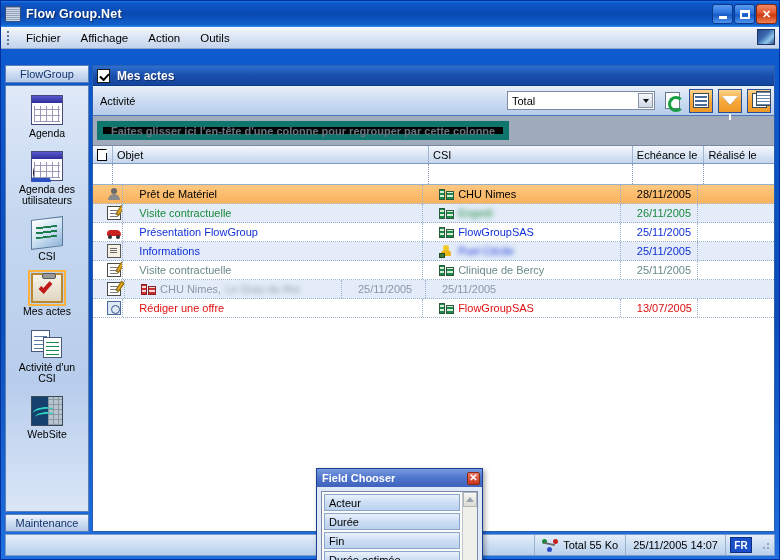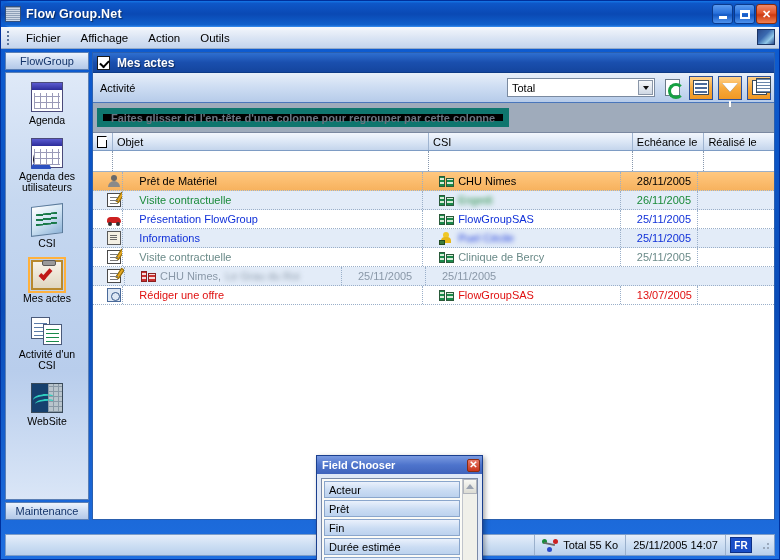--- a/index.html
+++ b/index.html
@@ -21,21 +21,20 @@
     display: flex; flex-direction: column;
   }
 
   
   #titlebar {
     height: 26px;
     background: linear-gradient(180deg,#1678e8 0%, #0e57c8 9%, #0a49b4 50%, #1060cc 92%, #3a90f0 100%);
     display: flex; align-items: center;
     padding: 0 2px 0 4px;
     position: relative;
-    border-radius: 9px;
   }
   #title-icon {
     width: 16px; height: 16px; margin-right: 5px;
     background:
       repeating-linear-gradient(0deg,#cfd8e6 0 1px,#8fa0b8 1px 2px),
       #b9c5d6;
     border: 1px solid #32507e;
   }
   #title-text {
     color: #ffffff;
@@ -89,21 +88,21 @@
     position: absolute; right: 4px; top: 2px;
     width: 18px; height: 16px;
     background: linear-gradient(135deg,#2b4c8e 0%, #3a6ab0 40%, #8fc7e8 70%, #2b4c8e 100%);
     border: 1px solid #1b3464;
   }
 
   
   #body {
     flex: 1;
     display: flex;
-    padding: 3px 4px 0 4px;
+    padding: 16px 4px 0 4px;
     gap: 3px;
     min-height: 0;
   }
 
   
   #sidebar {
     width: 84px;
     display: flex; flex-direction: column;
     gap: 2px;
   }
@@ -502,21 +501,21 @@
   }
   .fc-arrow .a { width:0;height:0;border-left:4px solid transparent;border-right:4px solid transparent; }
   .fc-arrow.up .a { border-bottom: 5px solid #9aa2b0; }
 
   
   #statusbar {
     height: 22px;
     background: linear-gradient(180deg,#e6eefa 0%, #cddff3 50%, #b9cfec 100%);
     border-top: 1px solid #7d9dc8;
     display:flex; align-items: center;
-    margin: 14px 4px 3px 4px;
+    margin: 2px 4px 3px 4px;
     border: 1px solid #7d9dc8;
     font-size: 11px; color:#000;
   }
   #sb-left { flex: 1; height: 100%; border-right: 1px solid #9ab0cc; }
   .sb-cell {
     height: 100%;
     display:flex; align-items:center; justify-content:center; gap:5px;
     padding: 0 7px;
     border-right: 1px solid #9ab0cc;
   }
@@ -812,21 +811,21 @@
         </div>
 
         <div id="field-chooser">
           <div id="fc-title">
             <span id="fc-title-text">Field Chooser</span>
             <span id="fc-close">✕</span>
           </div>
           <div id="fc-body">
             <div id="fc-list">
               <div class="fc-item">Acteur</div>
-              <div class="fc-item">Prêt</div>
+              <div class="fc-item">Durée</div>
               <div class="fc-item">Fin</div>
               <div class="fc-item">Durée estimée</div>
               <div class="fc-item">Durée</div>
 
             </div>
             <div id="fc-scroll">
               <div class="fc-arrow up">
                   <span class="a"></span>
                 </div>
 

